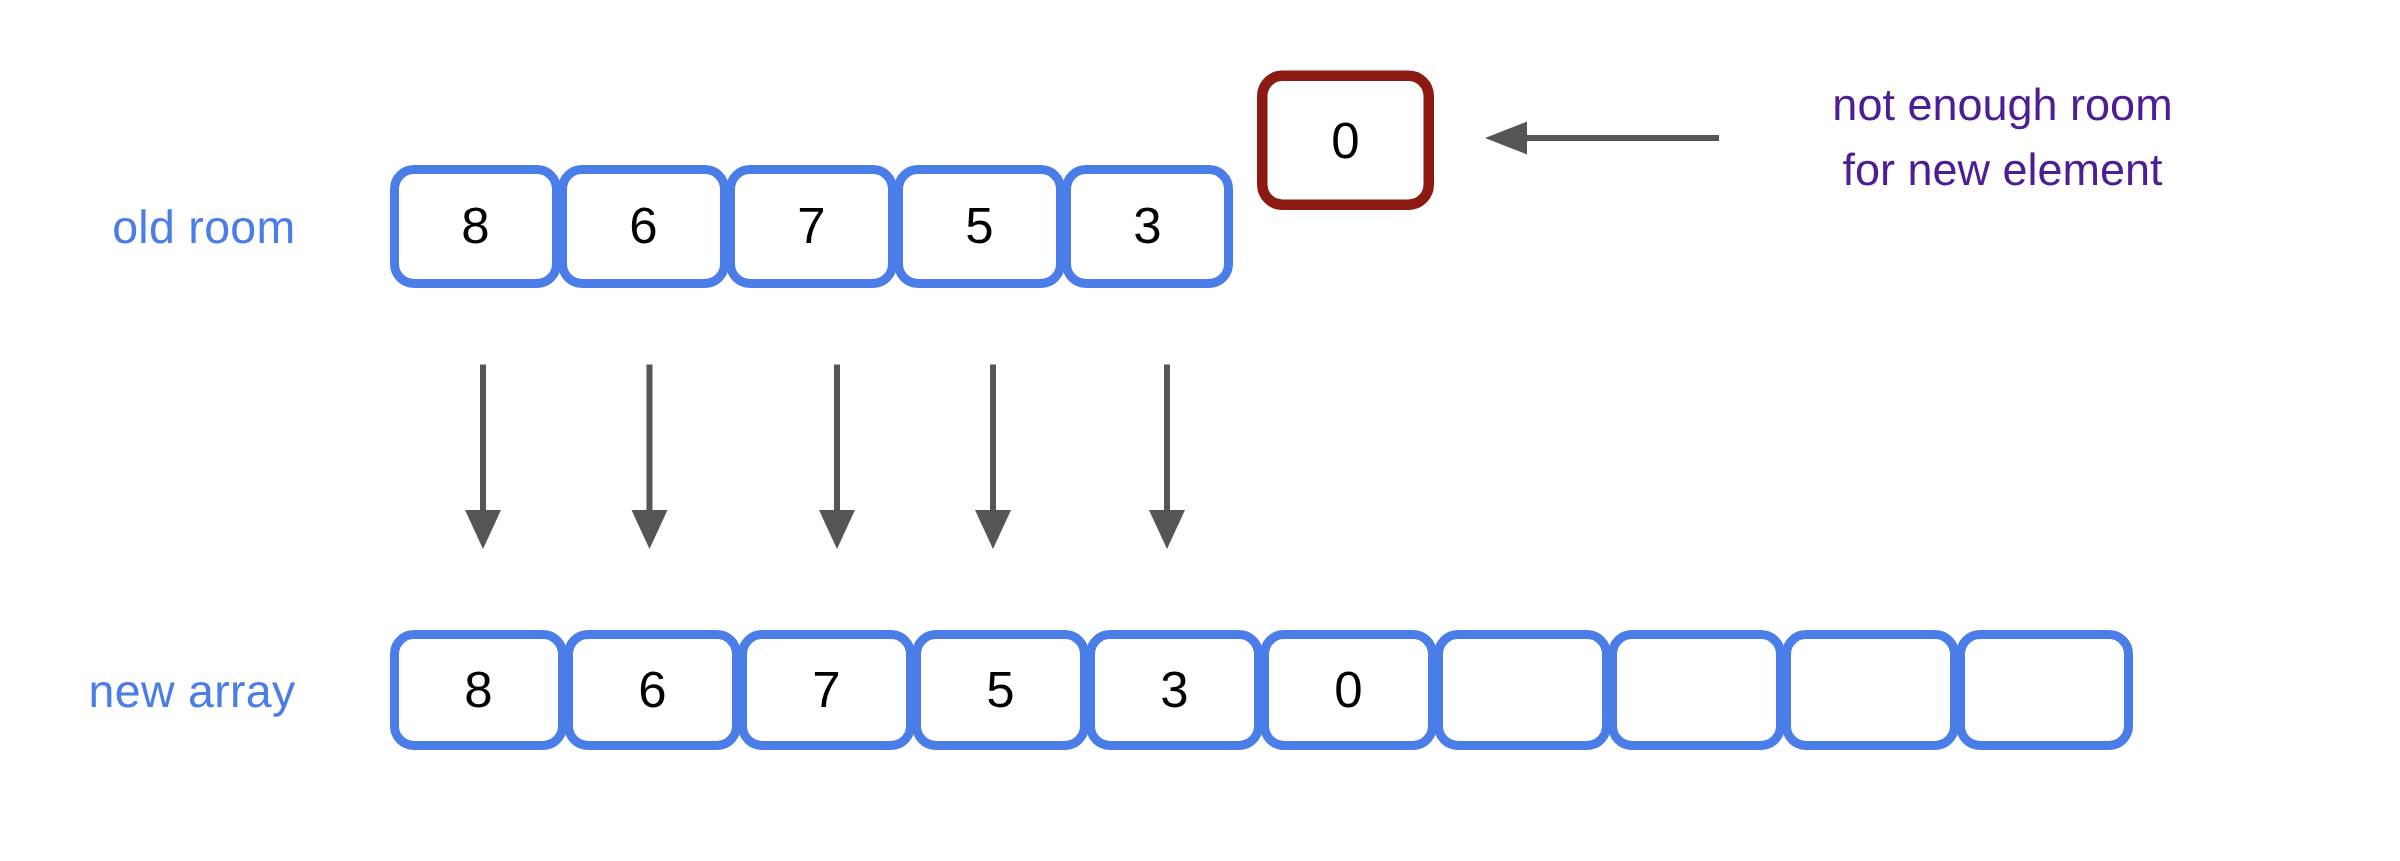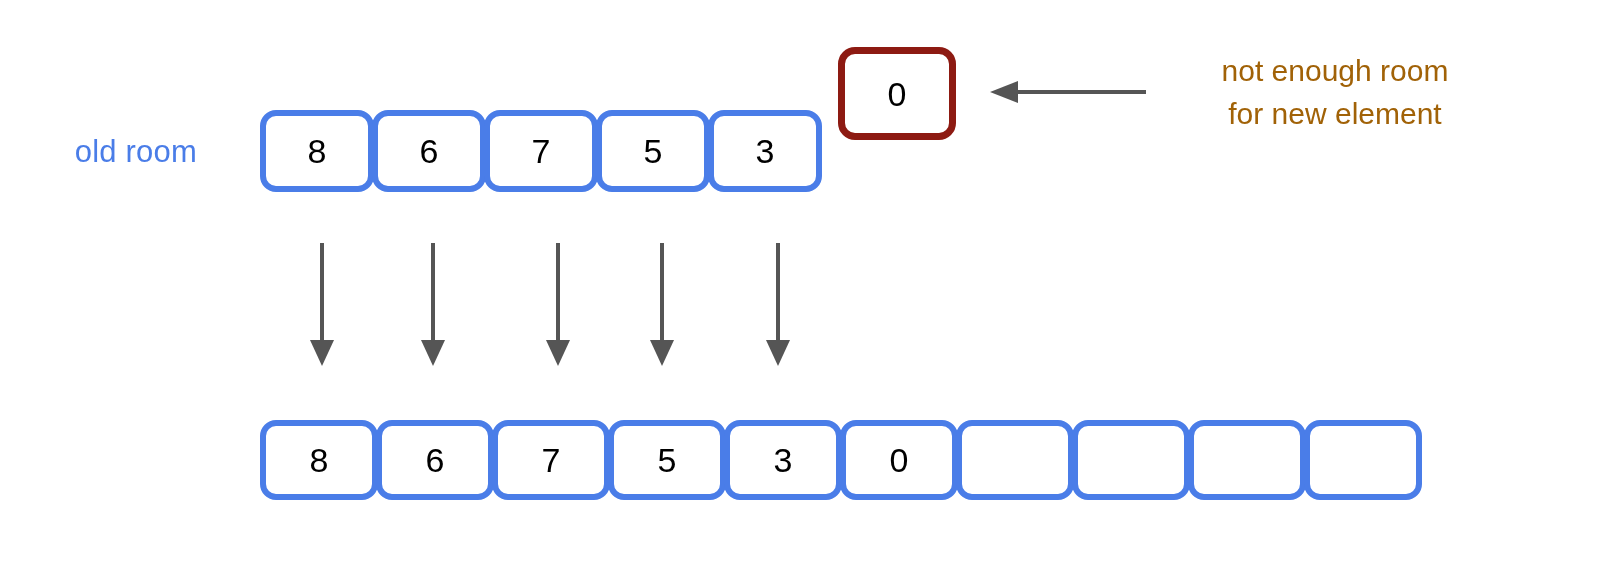--- a/index.html
+++ b/index.html
@@ -85,21 +85,21 @@
   }
 
   
   #annotation {
     position: absolute;
     left: 1180px;
     top: 49px;
     width: 310px;
     font-size: 30px;
     line-height: 43px;
-    color: #a16207;
+    color: #4c1d95;
     text-align: center;
     white-space: pre-line;
   }
 
   
   #arrow-layer {
     position: absolute;
     left: 0;
     top: 0;
     width: 1600px;
@@ -157,20 +157,21 @@
     <g>
       <line x1="662" y1="243" x2="662" y2="350" stroke="#555555" stroke-width="4"></line>
       <path d="M 662 366 L 650 340 L 674 340 Z" fill="#555555"></path>
     </g>
     <g>
       <line x1="778" y1="243" x2="778" y2="350" stroke="#555555" stroke-width="4"></line>
       <path d="M 778 366 L 766 340 L 790 340 Z" fill="#555555"></path>
     </g>
   </svg>
 
+  <div id="label-new" class="row-label">new array</div>
 
   <div id="new-array-row" class="array-row">
     <div class="cell">8</div>
     <div class="cell">6</div>
     <div class="cell">7</div>
     <div class="cell">5</div>
     <div class="cell">3</div>
     <div class="cell">0</div>
     <div class="cell"></div>
     <div class="cell"></div>

